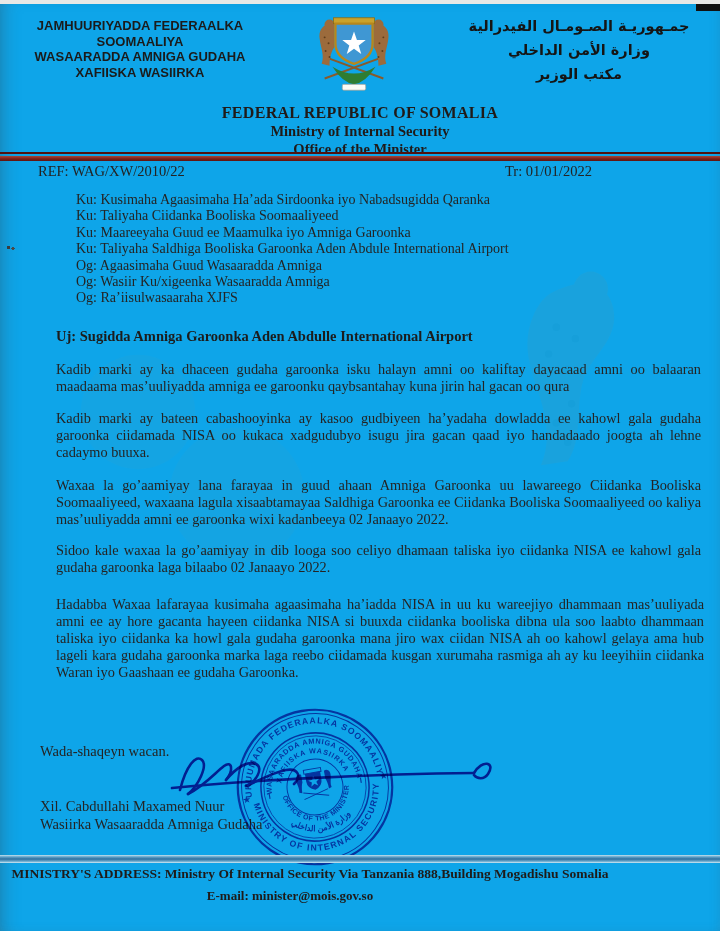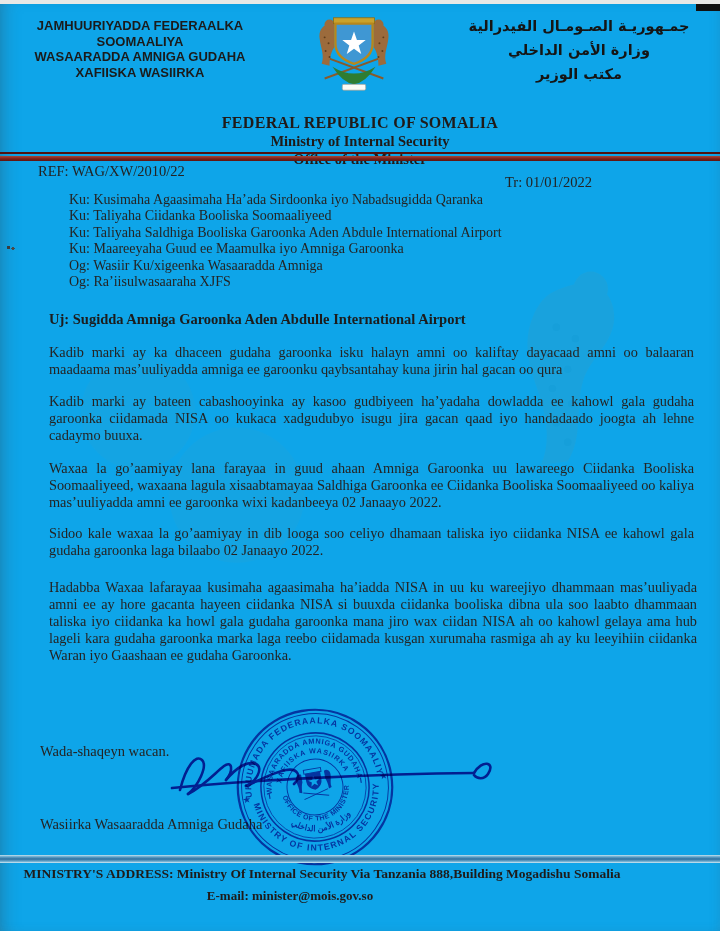--- a/index.html
+++ b/index.html
@@ -14,58 +14,58 @@
   .hdr-left{
     position:absolute;left:14px;top:14px;width:252px;text-align:center;
     font-family:"Liberation Sans", sans-serif;font-weight:bold;font-size:13px;line-height:15.5px;color:#1b1b1b;
   }
   .hdr-right{
     position:absolute;right:16px;top:10px;width:250px;text-align:center;direction:rtl;
     font-family:"DejaVu Sans", sans-serif;font-weight:bold;font-size:14.5px;line-height:24px;color:#151515;
   }
   .emblem{position:absolute;left:302px;top:4px;width:104px;height:92px;}
   .hdr-center{
-    position:absolute;left:110px;top:110px;width:500px;text-align:center;
+    position:absolute;left:110px;top:100px;width:500px;text-align:center;
     font-weight:bold;color:#201a18;
   }
   .hdr-center .l1{font-size:16px;letter-spacing:.3px;}
   .hdr-center .l2{font-size:14.5px;margin-top:1px;}
   .hdr-center .l3{font-size:14.5px;margin-top:1px;}
   
   .red-rule{position:absolute;left:0;top:148px;width:720px;}
   .red-rule .thin{height:2px;background:#4f1210;}
   .red-rule .gap{height:2px;background:transparent;}
   .red-rule .thick{height:5px;background:linear-gradient(180deg,#a8453a 0%,#7c201a 55%,#5e140f 100%);}
   
   .ref-row{position:absolute;left:0;top:159px;width:720px;font-size:14.5px;color:#232323;}
   .ref-row .ref{position:absolute;left:38px;top:0;}
-  .ref-row .tr{position:absolute;left:505px;top:11px;}
-  
-  .content{position:absolute;left:9px;top:188px;width:644px;}
+  .ref-row .tr{position:absolute;left:505px;top:0;}
+  
+  .content{position:absolute;left:16px;top:188px;width:644px;}
   .recipients{margin-left:60px;font-size:14px;line-height:16.4px;color:#242424;}
   .subject{margin:21px 0 0 40px;font-weight:bold;font-size:14.5px;color:#1c1c1c;}
   .para{margin-left:40px;width:645px;text-align:justify;font-size:14.3px;line-height:17px;color:#242424;}
   .p1{margin-top:16px;}
   .p2{margin-top:15px;}
   .p3{margin-top:16px;}
   .p4{margin-top:14px;}
   .p5{margin-top:20px;width:648px;}
   .closing{position:absolute;left:40px;top:739px;font-size:14.5px;color:#242424;}
   .sig-name{position:absolute;left:40px;top:794px;font-size:14.5px;color:#242424;}
   .sig-title{position:absolute;left:40px;top:812px;font-size:14.5px;color:#242424;}
   .signature{position:absolute;left:158px;top:742px;width:345px;height:62px;mix-blend-mode:multiply;}
   .stamp{position:absolute;left:233px;top:701px;width:164px;height:164px;transform:rotate(-10deg);opacity:.9;mix-blend-mode:multiply;}
   .margin-mark{position:absolute;left:6px;top:241px;width:9px;height:6px;
     background:radial-gradient(3px 2px at 2.5px 2.5px,#3c3c3c 60%,transparent 65%),radial-gradient(3px 2px at 7px 3.5px,#4a4a4a 60%,transparent 65%);}
   .watermark{position:absolute;left:452px;top:258px;width:220px;height:230px;opacity:.10;pointer-events:none;}
   .watermark2{position:absolute;left:60px;top:330px;width:260px;height:260px;opacity:.05;pointer-events:none;}
   
   .blue-rule{position:absolute;left:0;top:851px;width:720px;height:8px;
     background:linear-gradient(180deg,#c8e4f0 0%,#66a7cc 22%,#2e6f9e 50%,#66a7cc 78%,#d6ecf5 100%);}
-  .addr{position:absolute;left:16px;top:862px;width:612px;text-align:center;font-weight:bold;font-size:13.5px;color:#1f1b19;}
+  .addr{position:absolute;left:4px;top:862px;width:612px;text-align:center;font-weight:bold;font-size:13.5px;color:#1f1b19;}
   .email{position:absolute;left:0;top:884px;width:580px;text-align:center;font-weight:bold;font-size:13px;color:#1f1b19;}
   .stamp text, .signature path{font-family:"Liberation Sans", sans-serif;}
 </style>
 </head>
 <body>
 
 <div class="page">
 
   <div class="corner-strip"></div>
 
@@ -153,22 +153,23 @@
     <svg viewBox="0 0 100 100" width="260" height="260">
       <circle cx="30" cy="30" r="22" fill="#8a9a8a"></circle>
         <circle cx="68" cy="62" r="26" fill="#8a9a8a"></circle>
     </svg>
   </div>
 
   <div class="content">
     <div class="recipients">
       <div>Ku: Kusimaha Agaasimaha Ha’ada Sirdoonka iyo Nabadsugidda Qaranka</div>
       <div>Ku: Taliyaha Ciidanka Booliska Soomaaliyeed</div>
+      <div>Ku: Maareeyaha Guud ee Maamulka iyo Amniga Garoonka</div>
       <div>Ku: Taliyaha Saldhiga Booliska Garoonka Aden Abdule International Airport</div>
-      <div>Ku: Maareeyaha Guud ee Maamulka iyo Amniga Garoonka</div>
+      <div>Og: Agaasimaha Guud Wasaaradda Amniga</div>
       <div>Og: Wasiir Ku/xigeenka Wasaaradda Amniga</div>
       <div>Og: Ra’iisulwasaaraha XJFS</div>
     </div>
 
     <div class="subject">Uj: Sugidda Amniga Garoonka Aden Abdulle International Airport</div>
 
     <div class="para p1">Kadib marki ay ka dhaceen gudaha garoonka isku halayn amni oo kaliftay dayacaad amni oo balaaran maadaama mas’uuliyadda amniga ee garoonku qaybsantahay kuna jirin hal gacan oo qura</div>
     <div class="para p2">Kadib marki ay bateen cabashooyinka ay kasoo gudbiyeen ha’yadaha dowladda ee kahowl gala gudaha garoonka ciidamada NISA oo kukaca xadgudubyo isugu jira gacan qaad iyo handadaado joogta ah lehne cadaymo buuxa.</div>
     <div class="para p3">Waxaa la go’aamiyay lana farayaa in guud ahaan Amniga Garoonka uu lawareego Ciidanka Booliska Soomaaliyeed, waxaana lagula xisaabtamayaa Saldhiga Garoonka ee Ciidanka Booliska Soomaaliyeed oo kaliya mas’uuliyadda amni ee garoonka wixi kadanbeeya 02 Janaayo 2022.</div>
     <div class="para p4">Sidoo kale waxaa la go’aamiyay in dib looga soo celiyo dhamaan taliska iyo ciidanka NISA ee kahowl gala gudaha garoonka laga bilaabo 02 Janaayo 2022.</div>
@@ -183,20 +184,21 @@
         <path d="M22,44 C28,20 38,8 44,14 C50,20 40,40 30,48"></path>
         <path d="M30,48 C46,40 58,26 66,20 C74,14 76,24 68,34"></path>
         <path d="M68,34 C78,22 90,14 98,18 C106,22 98,36 88,40"></path>
         <path d="M88,40 C102,34 116,26 128,24 C140,22 144,30 136,38"></path>
         <path d="M14,42 C90,34 220,28 316,27"></path>
         <path d="M316,27 C324,13 338,16 330,28 C326,34 319,33 316,29"></path>
       </g>
     </svg>
   </div>
 
+  <div class="sig-name">Xil. Cabdullahi Maxamed Nuur</div>
   <div class="sig-title">Wasiirka Wasaaradda Amniga Gudaha</div>
 
   <div class="stamp">
     <svg viewBox="0 0 170 170" width="164" height="164">
       <defs>
         <path id="arcOuterTop" d="M 19,85 A 66,66 0 0 1 151,85"></path>
         <path id="arcOuterBot" d="M 19,85 A 66,66 0 0 0 151,85"></path>
         <path id="arcInTop" d="M 40,85 A 45,45 0 0 1 130,85"></path>
         <path id="arcIn2Top" d="M 50,85 A 35,35 0 0 1 120,85"></path>
         <path id="arcIn2Bot" d="M 50,85 A 35,35 0 0 0 120,85"></path>

